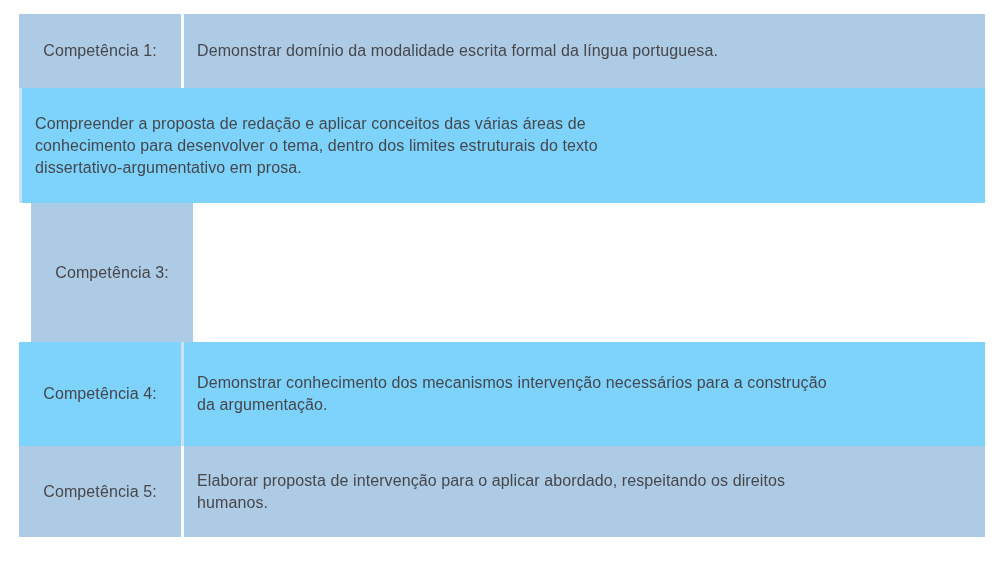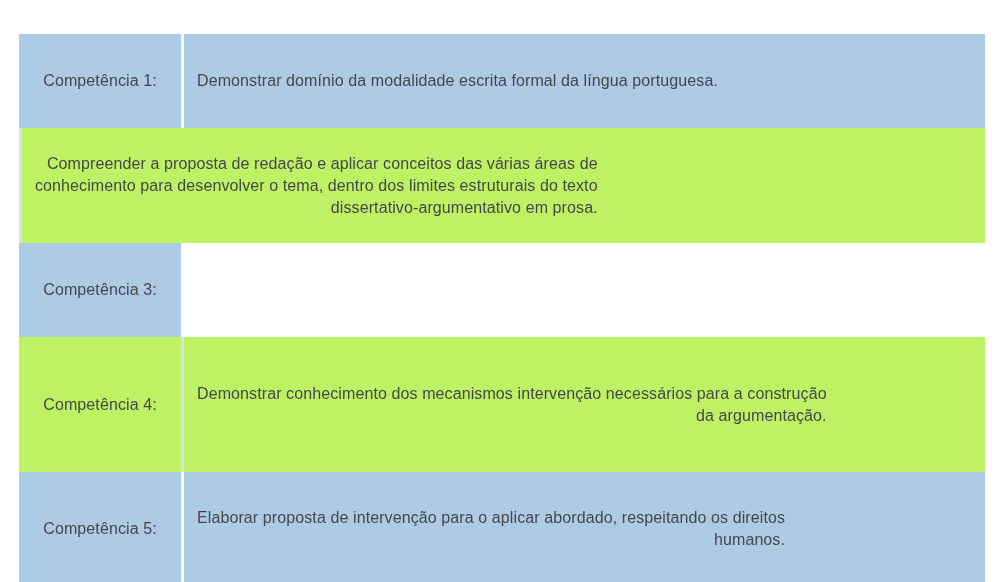--- a/index.html
+++ b/index.html
@@ -19,21 +19,21 @@
     display: flex;
     flex-direction: column;
   }
   .row {
     display: flex;
     flex-direction: row;
     align-items: stretch;
     width: 100%;
   }
   .row.blue .cell { background: #aecbe6; }
-  .row.white .cell { background: #bef264; }
+  .row.white .cell { background: #7dd3fc; }
   .row.blue .divider { background: #f7fbfd; }
   .row.white .divider { background: #cfe2f1; }
   .label-cell {
     width: 162px;
     flex: 0 0 162px;
     display: flex;
     align-items: center;
     justify-content: center;
     text-align: center;
     font-size: 16px;
@@ -50,27 +50,26 @@
     align-items: center;
     padding-left: 13px;
     padding-right: 20px;
     font-size: 16px;
     letter-spacing: 0.1px;
     line-height: 22px;
     color: #46474b;
   }
   .desc-text {
     white-space: pre-line;
-    text-align: right;
   }
-  .h-r1 { height: 94px; margin-top: 20px; }
+  .h-r1 { height: 74px; }
   .h-r2 { height: 115px; }
-  .h-r3 { height: 94px; }
-  .h-r4 { height: 135px; }
-  .h-r5 { height: 113px; }
+  .h-r3 { height: 139px; margin-left: 12px; }
+  .h-r4 { height: 104px; }
+  .h-r5 { height: 91px; }
 </style>
 </head>
 <body>
 
 <div class="competency-table">
 
   <div class="row blue h-r1">
     <div class="cell label-cell">
       <span>Competência 1:</span>
     </div>

